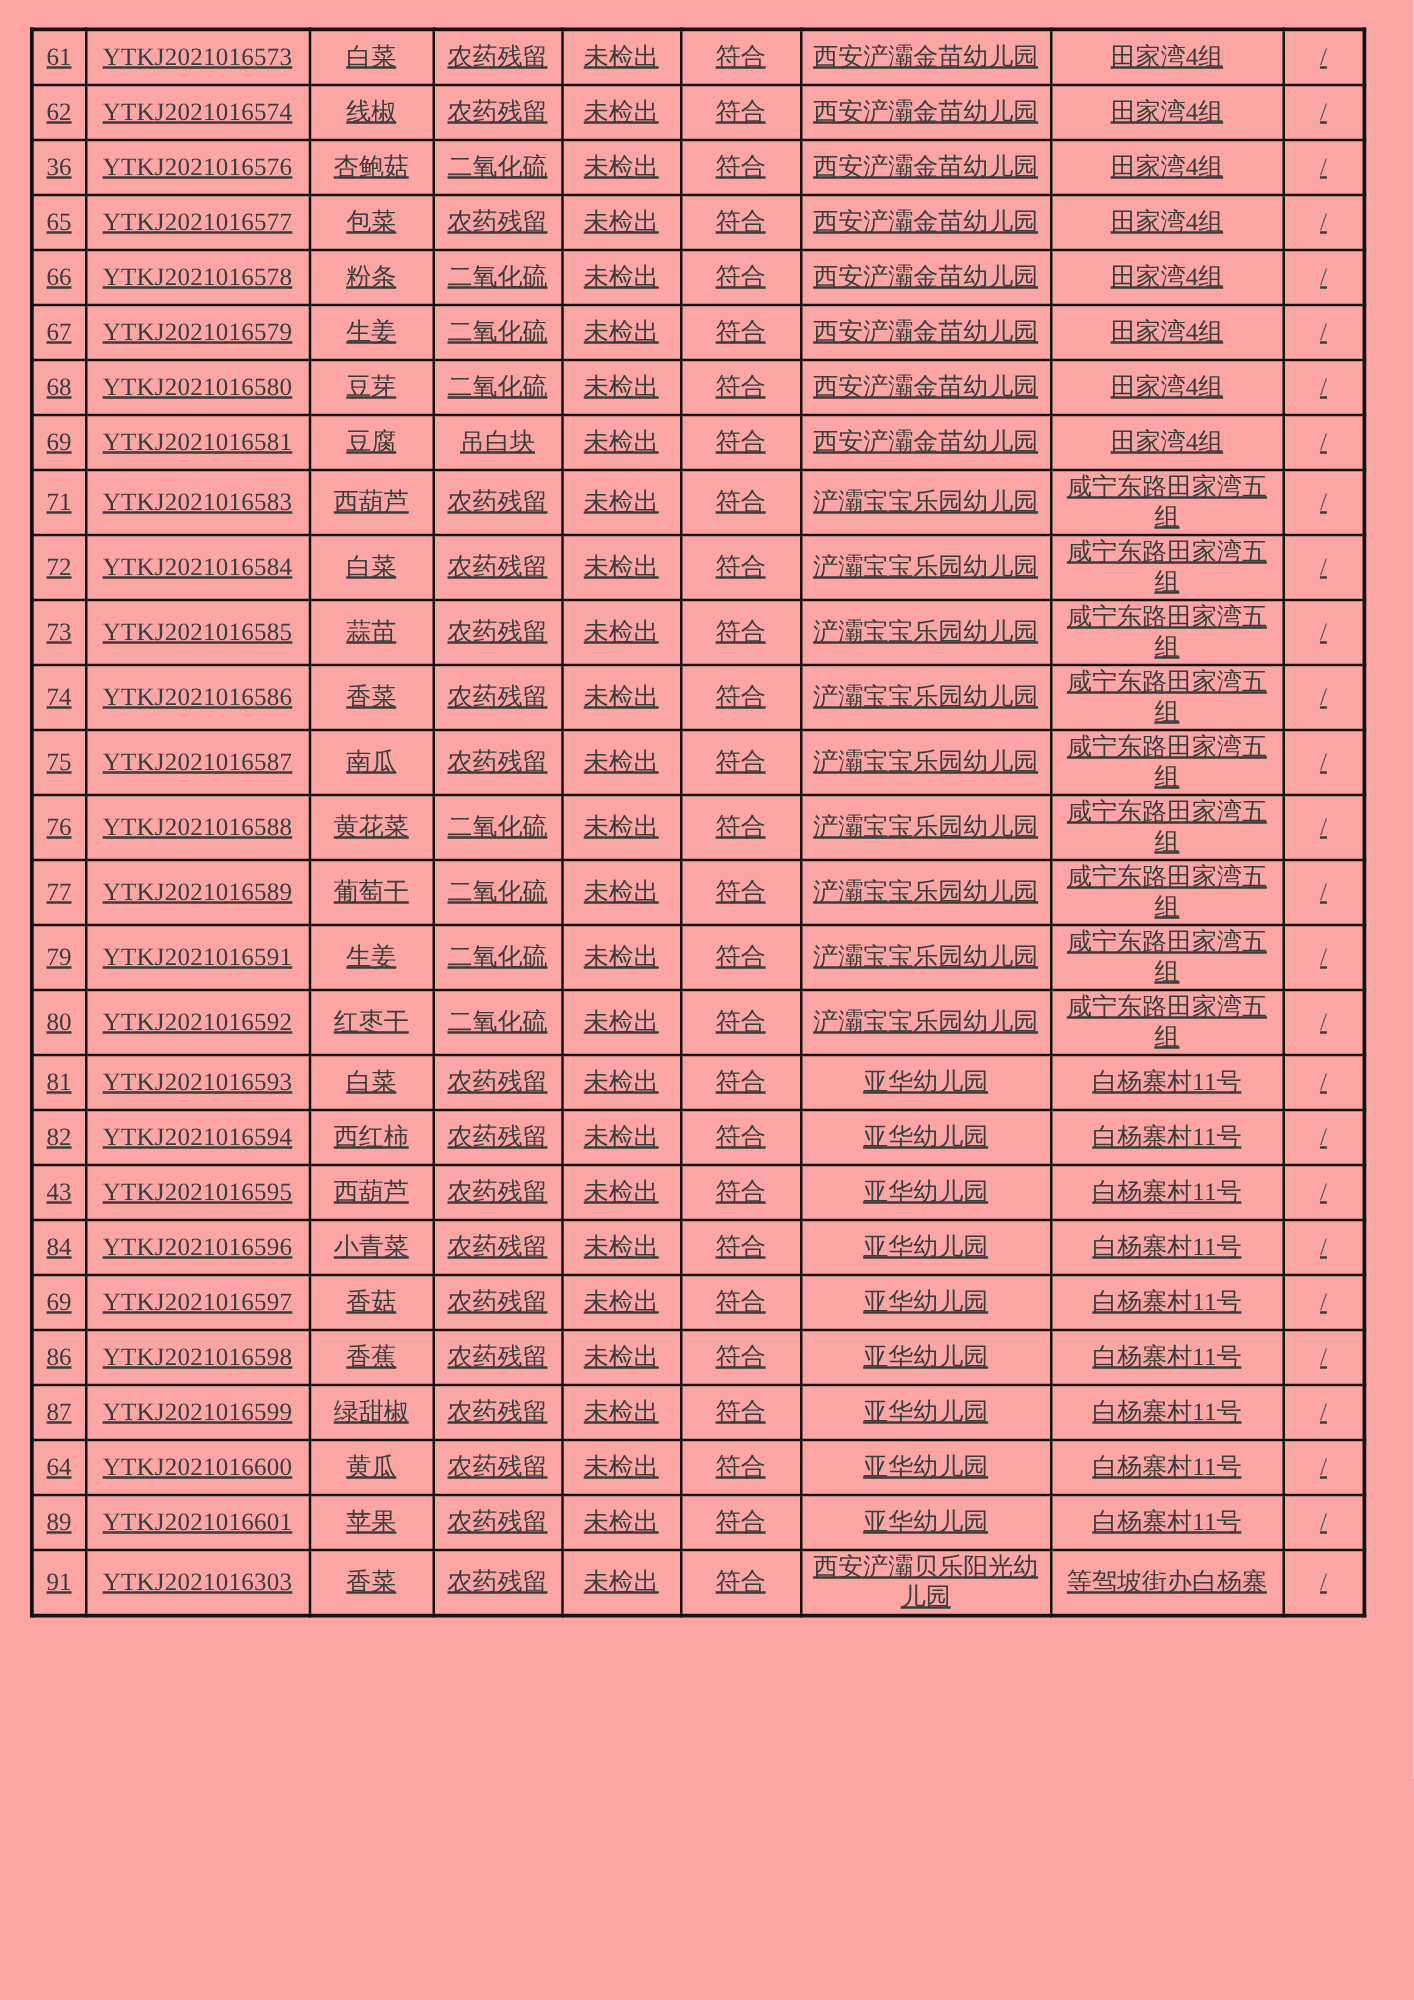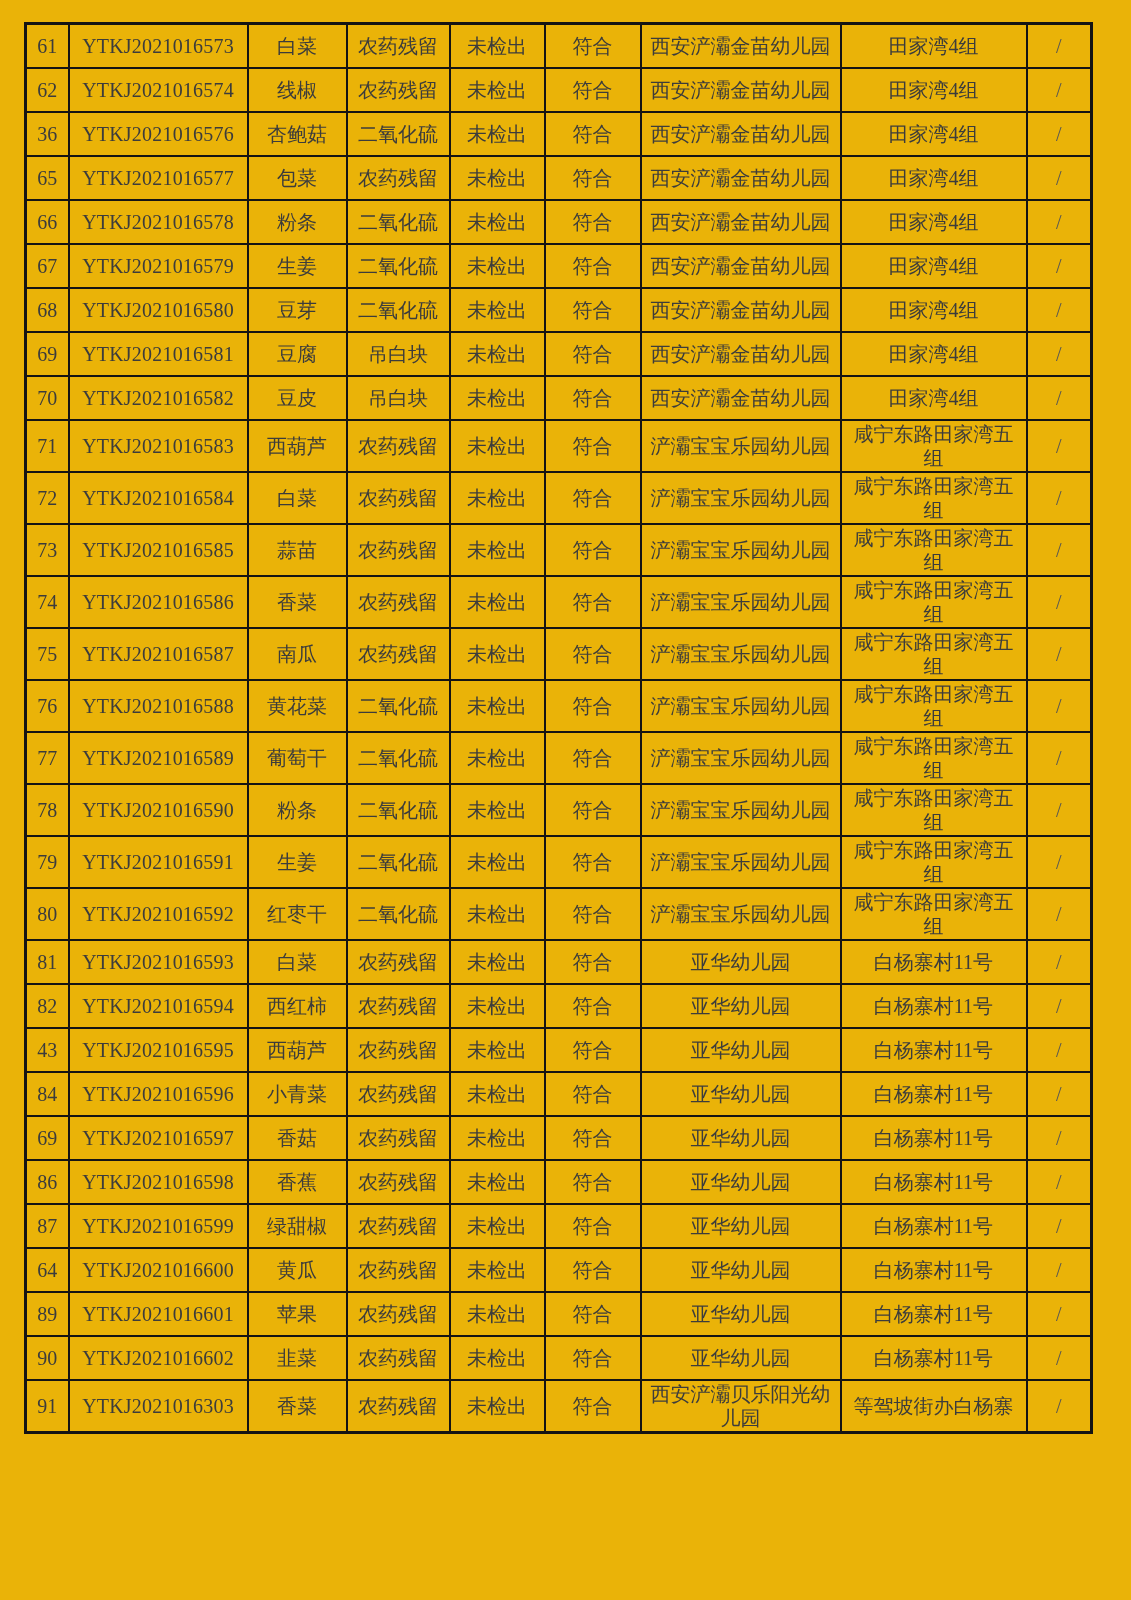--- a/index.html
+++ b/index.html
@@ -47,21 +47,21 @@
   col.col-address    { width: 186px; }
   col.col-remark     { width: 65px;  }
 
   td.cell-idx    { font-size: 19px; }
   td.cell-id     { font-size: 19px; letter-spacing: 0.2px; }
   td.cell-remark { color: #555555; }
 </style>
 </head>
 <body>
 
-<div class="page" style="color: rgb(60, 60, 60); background: #eab308;">
+<div class="page" style="color: rgb(60, 60, 60); background: #fca5a5; text-decoration: underline;">
   <table class="results">
     <colgroup>
       <col class="col-idx">
       <col class="col-id">
       <col class="col-name">
       <col class="col-item">
       <col class="col-result">
       <col class="col-conclusion">
       <col class="col-unit">
       <col class="col-address">
@@ -150,31 +150,20 @@
           <td class="cell-id">YTKJ2021016581</td>
           <td class="cell-name">豆腐</td>
           <td class="cell-item">吊白块</td>
           <td class="cell-result">未检出</td>
           <td class="cell-conclusion">符合</td>
           <td class="cell-unit">西安浐灞金苗幼儿园</td>
           <td class="cell-address">田家湾4组</td>
           <td class="cell-remark">/</td>
         </tr>
         <tr>
-          <td class="cell-idx">70</td>
-          <td class="cell-id">YTKJ2021016582</td>
-          <td class="cell-name">豆皮</td>
-          <td class="cell-item">吊白块</td>
-          <td class="cell-result">未检出</td>
-          <td class="cell-conclusion">符合</td>
-          <td class="cell-unit">西安浐灞金苗幼儿园</td>
-          <td class="cell-address">田家湾4组</td>
-          <td class="cell-remark">/</td>
-        </tr>
-        <tr>
           <td class="cell-idx">71</td>
           <td class="cell-id">YTKJ2021016583</td>
           <td class="cell-name">西葫芦</td>
           <td class="cell-item">农药残留</td>
           <td class="cell-result">未检出</td>
           <td class="cell-conclusion">符合</td>
           <td class="cell-unit">浐灞宝宝乐园幼儿园</td>
           <td class="cell-address">咸宁东路田家湾五组</td>
           <td class="cell-remark">/</td>
         </tr>
@@ -238,31 +227,20 @@
           <td class="cell-id">YTKJ2021016589</td>
           <td class="cell-name">葡萄干</td>
           <td class="cell-item">二氧化硫</td>
           <td class="cell-result">未检出</td>
           <td class="cell-conclusion">符合</td>
           <td class="cell-unit">浐灞宝宝乐园幼儿园</td>
           <td class="cell-address">咸宁东路田家湾五组</td>
           <td class="cell-remark">/</td>
         </tr>
         <tr>
-          <td class="cell-idx">78</td>
-          <td class="cell-id">YTKJ2021016590</td>
-          <td class="cell-name">粉条</td>
-          <td class="cell-item">二氧化硫</td>
-          <td class="cell-result">未检出</td>
-          <td class="cell-conclusion">符合</td>
-          <td class="cell-unit">浐灞宝宝乐园幼儿园</td>
-          <td class="cell-address">咸宁东路田家湾五组</td>
-          <td class="cell-remark">/</td>
-        </tr>
-        <tr>
           <td class="cell-idx">79</td>
           <td class="cell-id">YTKJ2021016591</td>
           <td class="cell-name">生姜</td>
           <td class="cell-item">二氧化硫</td>
           <td class="cell-result">未检出</td>
           <td class="cell-conclusion">符合</td>
           <td class="cell-unit">浐灞宝宝乐园幼儿园</td>
           <td class="cell-address">咸宁东路田家湾五组</td>
           <td class="cell-remark">/</td>
         </tr>
@@ -362,31 +340,20 @@
           <td class="cell-result">未检出</td>
           <td class="cell-conclusion">符合</td>
           <td class="cell-unit">亚华幼儿园</td>
           <td class="cell-address">白杨寨村11号</td>
           <td class="cell-remark">/</td>
         </tr>
         <tr>
           <td class="cell-idx">89</td>
           <td class="cell-id">YTKJ2021016601</td>
           <td class="cell-name">苹果</td>
-          <td class="cell-item">农药残留</td>
-          <td class="cell-result">未检出</td>
-          <td class="cell-conclusion">符合</td>
-          <td class="cell-unit">亚华幼儿园</td>
-          <td class="cell-address">白杨寨村11号</td>
-          <td class="cell-remark">/</td>
-        </tr>
-        <tr>
-          <td class="cell-idx">90</td>
-          <td class="cell-id">YTKJ2021016602</td>
-          <td class="cell-name">韭菜</td>
           <td class="cell-item">农药残留</td>
           <td class="cell-result">未检出</td>
           <td class="cell-conclusion">符合</td>
           <td class="cell-unit">亚华幼儿园</td>
           <td class="cell-address">白杨寨村11号</td>
           <td class="cell-remark">/</td>
         </tr>
         <tr>
           <td class="cell-idx">91</td>
           <td class="cell-id">YTKJ2021016303</td>

